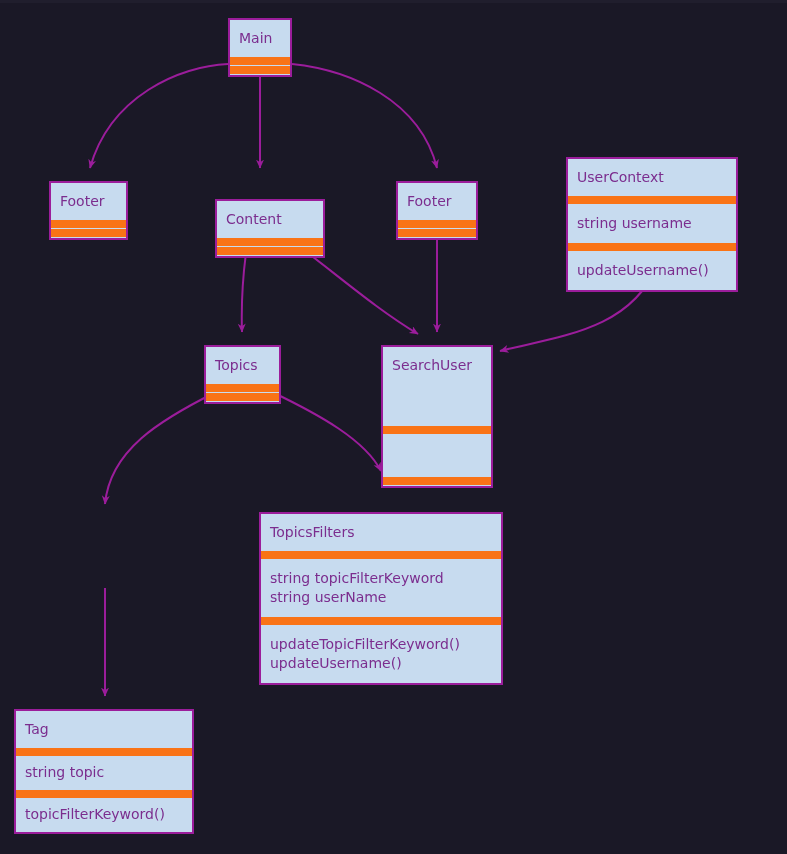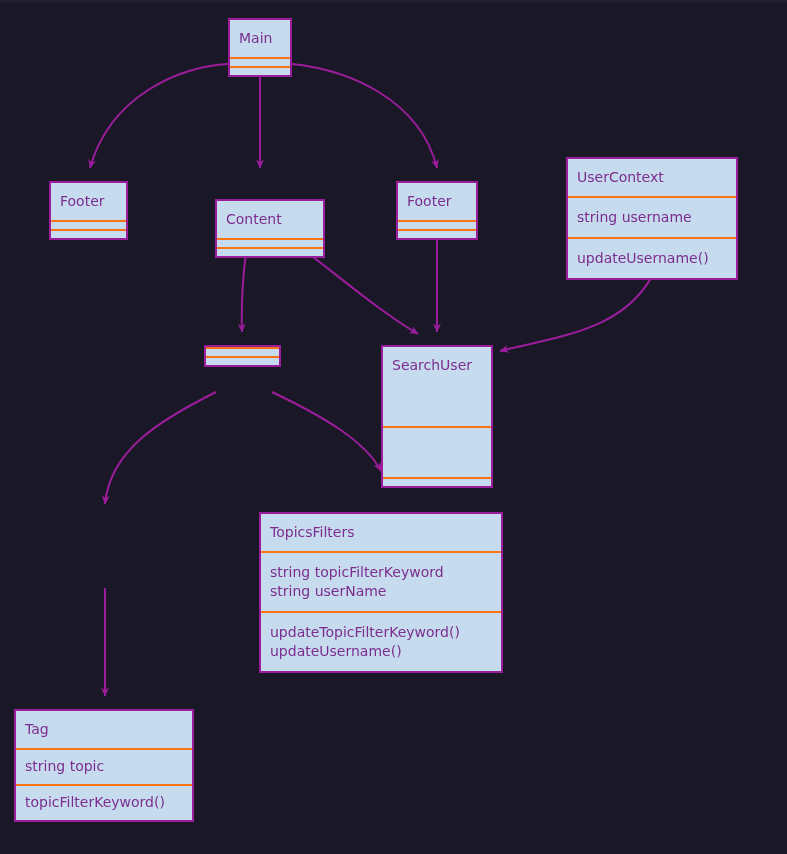--- a/index.html
+++ b/index.html
@@ -47,21 +47,21 @@
   .uml-section {
     box-sizing: border-box;
     background: #c7dbef;
     color: #7b2d8e;
     font-size: 14px;
     line-height: 19px;
     padding: 7px 9px 8px 9px;
     white-space: pre-line;
   }
   .uml-section.sec-divider {
-    border-top: 2px solid #f97316;
+    border-top: 8px solid #f97316;
   }
   .uml-section.sec-empty {
     padding: 0;
     height: 9px;
   }
   .uml-section.name-sec {
     padding-top: 9px;
     padding-bottom: 9px;
   }
   .uml-section.pad-sec {
@@ -133,20 +133,21 @@
     <div class="uml-section sec-divider sec-empty"></div>
   </div>
 
   <div class="uml-class" style="left:566px; top:157px; width:172px;">
     <div class="uml-section name-sec">UserContext</div>
     <div class="uml-section sec-divider pad-sec">string username</div>
     <div class="uml-section sec-divider pad-sec">updateUsername()</div>
   </div>
 
   <div class="uml-class" style="left:204px; top:345px; width:77px;">
+    <div class="uml-section name-sec">Topics</div>
     <div class="uml-section sec-divider sec-empty"></div>
     <div class="uml-section sec-divider sec-empty"></div>
   </div>
 
   <div class="uml-class" style="left:381px; top:345px; width:112px;gap:42px;">
     <div class="uml-section name-sec">SearchUser</div>
     <div class="uml-section sec-divider sec-empty"></div>
     <div class="uml-section sec-divider sec-empty"></div>
   </div>
 

